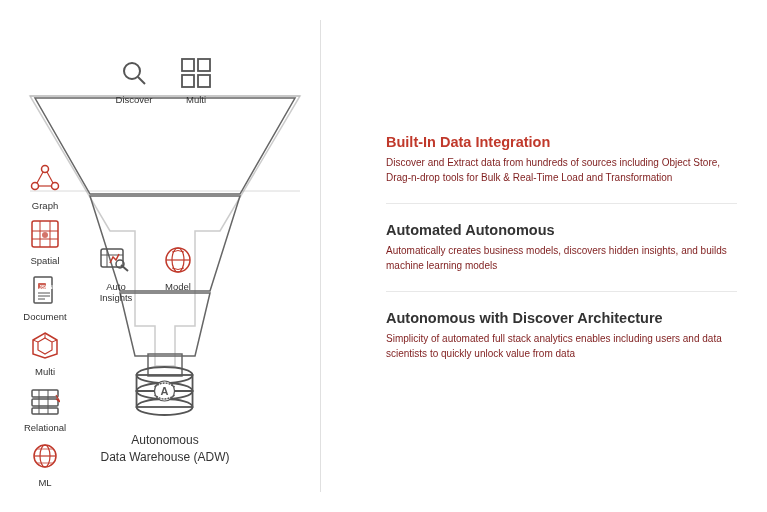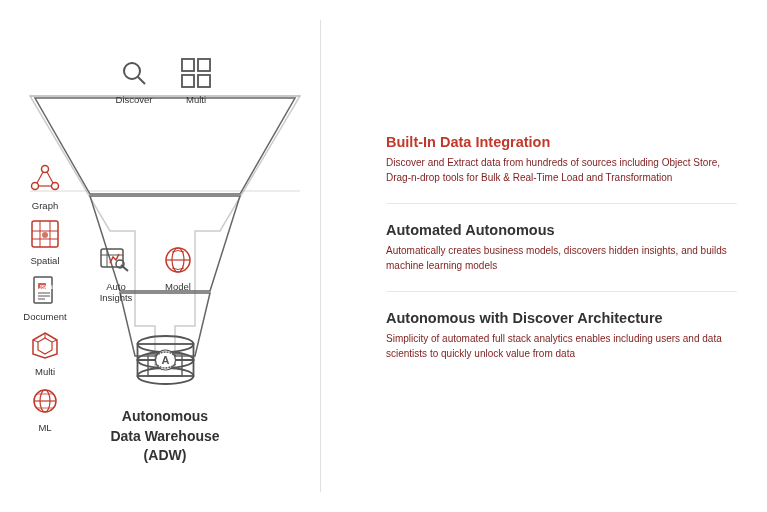--- a/index.html
+++ b/index.html
@@ -81,25 +81,24 @@
     .adw-block {
       position: absolute;
       bottom: 10px;
       left: 50%;
       transform: translateX(-50%);
       display: flex;
       flex-direction: column;
       align-items: center;
     }
     .adw-label {
-      font-size: 14px;
-      font-weight: bold;
+      font-size: 12px;
+      font-weight: normal;
       color: #333;
       text-align: center;
-      margin-top: 6px;
       line-height: 1.4;
     }
     
     .right-panel {
       flex: 1;
       height: 100%;
       display: flex;
       flex-direction: column;
       justify-content: center;
       padding: 10px 20px 10px 30px;
@@ -229,20 +228,33 @@
               <polygon points="15,3 27,10 27,24 15,28 3,24 3,10" fill="none" stroke="#c0392b" stroke-width="1.5"></polygon>
               <polygon points="15,8 22,12 22,20 15,24 8,20 8,12" fill="none" stroke="#c0392b" stroke-width="1.2"></polygon>
               <line x1="3" y1="10" x2="8" y2="12" stroke="#c0392b" stroke-width="1"></line>
               <line x1="27" y1="10" x2="22" y2="12" stroke="#c0392b" stroke-width="1"></line>
               <line x1="15" y1="3" x2="15" y2="8" stroke="#c0392b" stroke-width="1"></line>
             </svg>
           </div>
           <span class="icon-label">Multi</span>
         </div>
 
+        <div class="icon-item sm">
+          <div class="icon-symbol">
+            <svg width="30" height="30" viewBox="0 0 30 30">
+              <rect x="2" y="4" width="26" height="7" rx="1" fill="none" stroke="#555" stroke-width="1.5"></rect>
+              <rect x="2" y="13" width="26" height="7" rx="1" fill="none" stroke="#555" stroke-width="1.5"></rect>
+              <rect x="2" y="22" width="26" height="6" rx="1" fill="none" stroke="#555" stroke-width="1.5"></rect>
+              <line x1="9" y1="4" x2="9" y2="28" stroke="#555" stroke-width="1"></line>
+              <line x1="18" y1="4" x2="18" y2="28" stroke="#555" stroke-width="1"></line>
+              <path d="M26,9 L30,16 L26,13" fill="none" stroke="#c0392b" stroke-width="1.2"></path>
+            </svg>
+          </div>
+          <span class="icon-label">Relational</span>
+        </div>
 
         <div class="icon-item sm">
           <div class="icon-symbol">
             <svg width="30" height="30" viewBox="0 0 30 30">
               <circle cx="15" cy="15" r="11" fill="none" stroke="#c0392b" stroke-width="1.5"></circle>
               <ellipse cx="15" cy="15" rx="5" ry="11" fill="none" stroke="#c0392b" stroke-width="1.2"></ellipse>
               <line x1="4" y1="15" x2="26" y2="15" stroke="#c0392b" stroke-width="1.2"></line>
               <line x1="7" y1="8" x2="23" y2="8" stroke="#c0392b" stroke-width="0.8"></line>
               <line x1="7" y1="22" x2="23" y2="22" stroke="#c0392b" stroke-width="0.8"></line>
             </svg>

